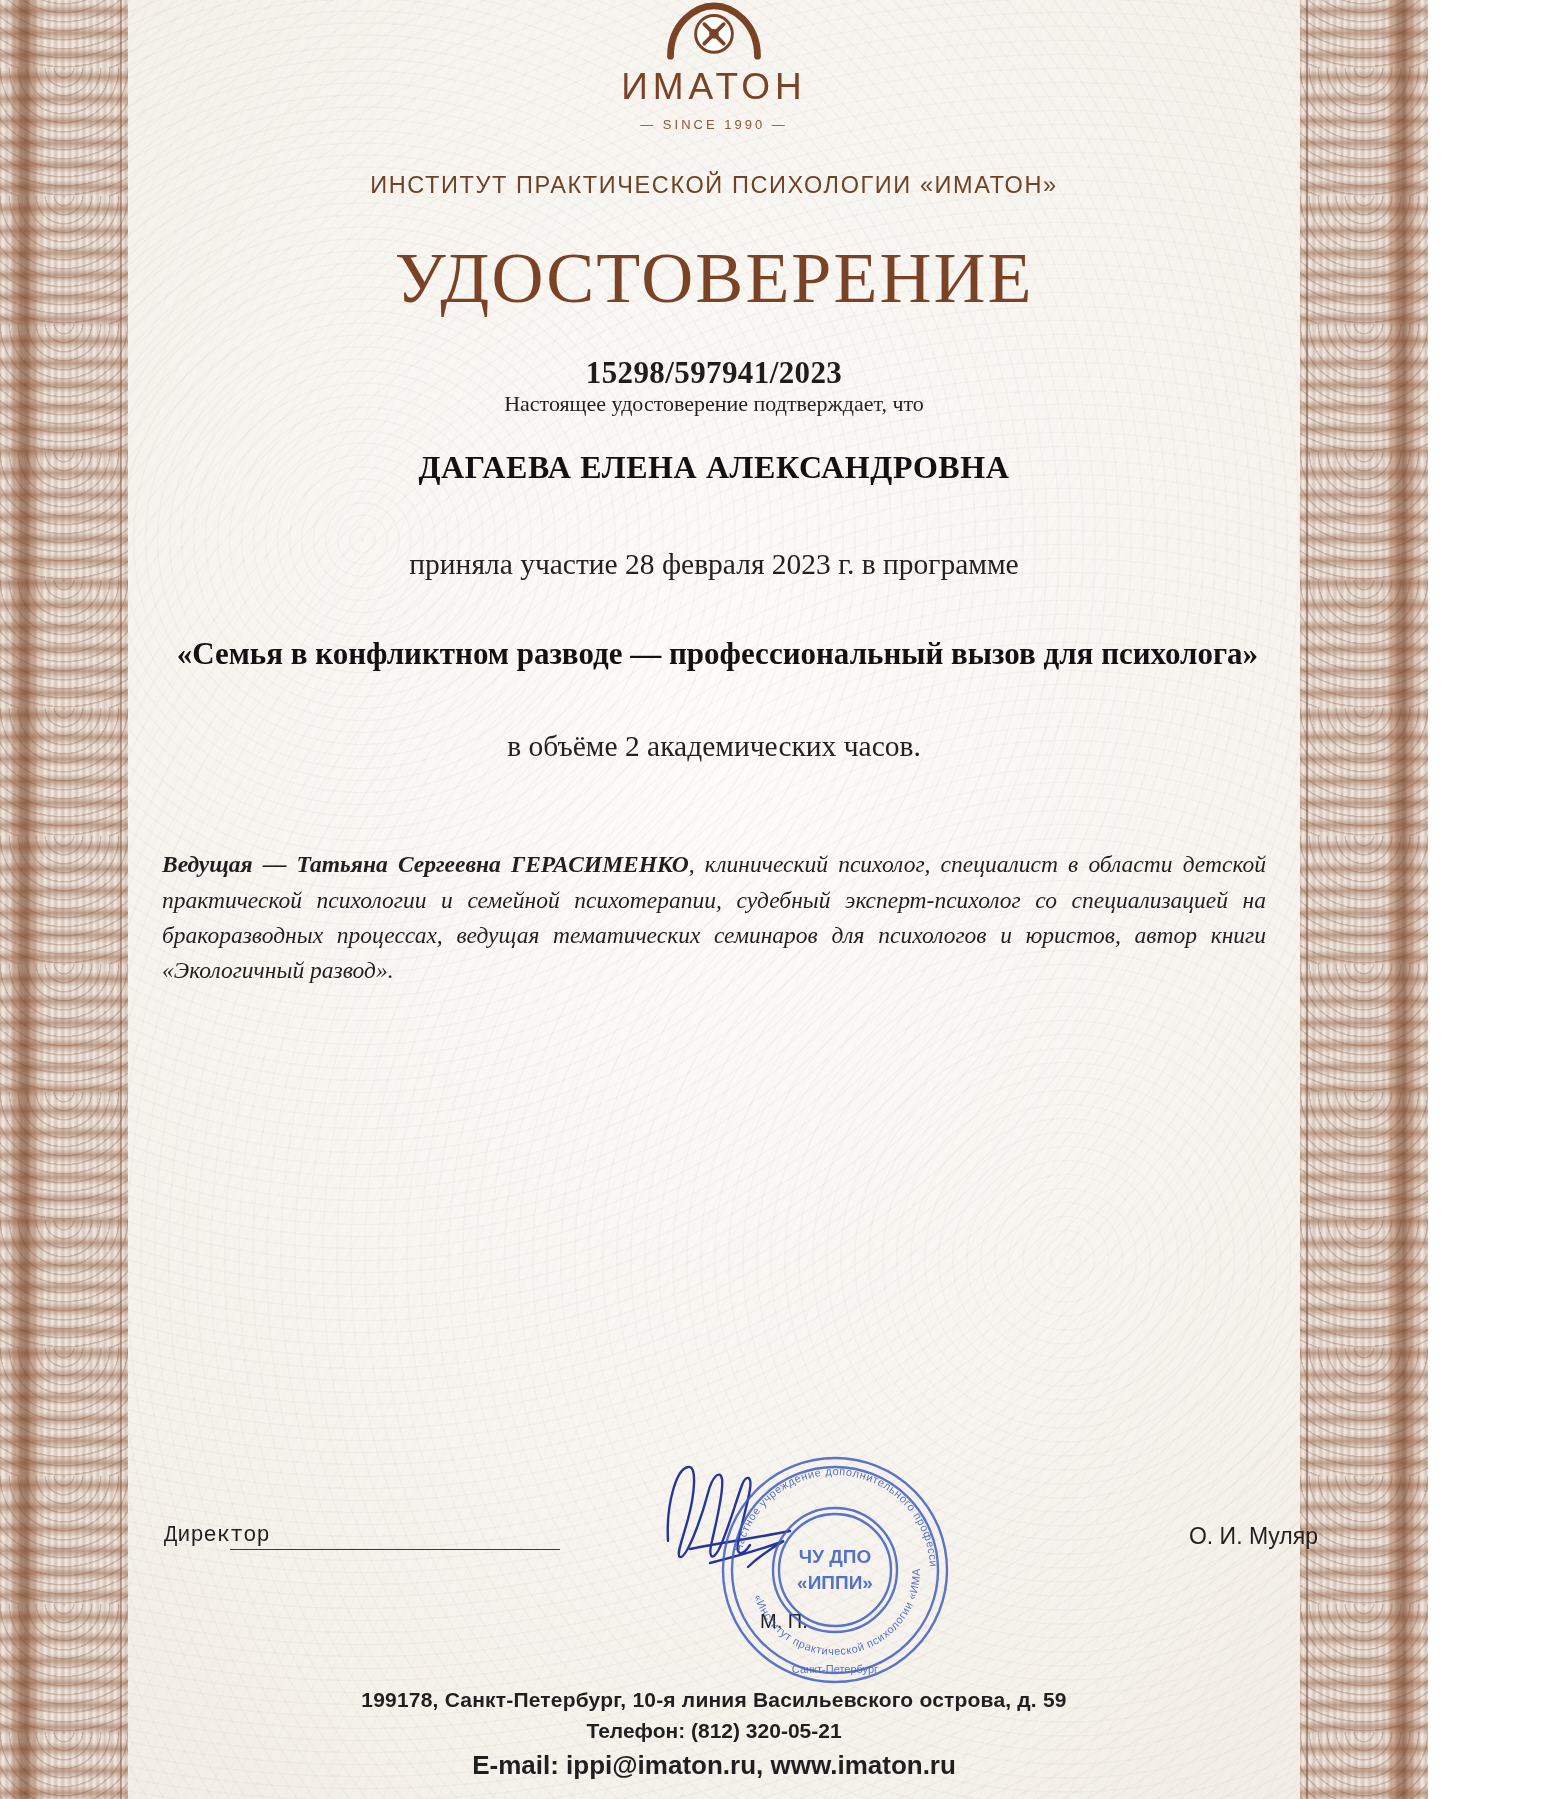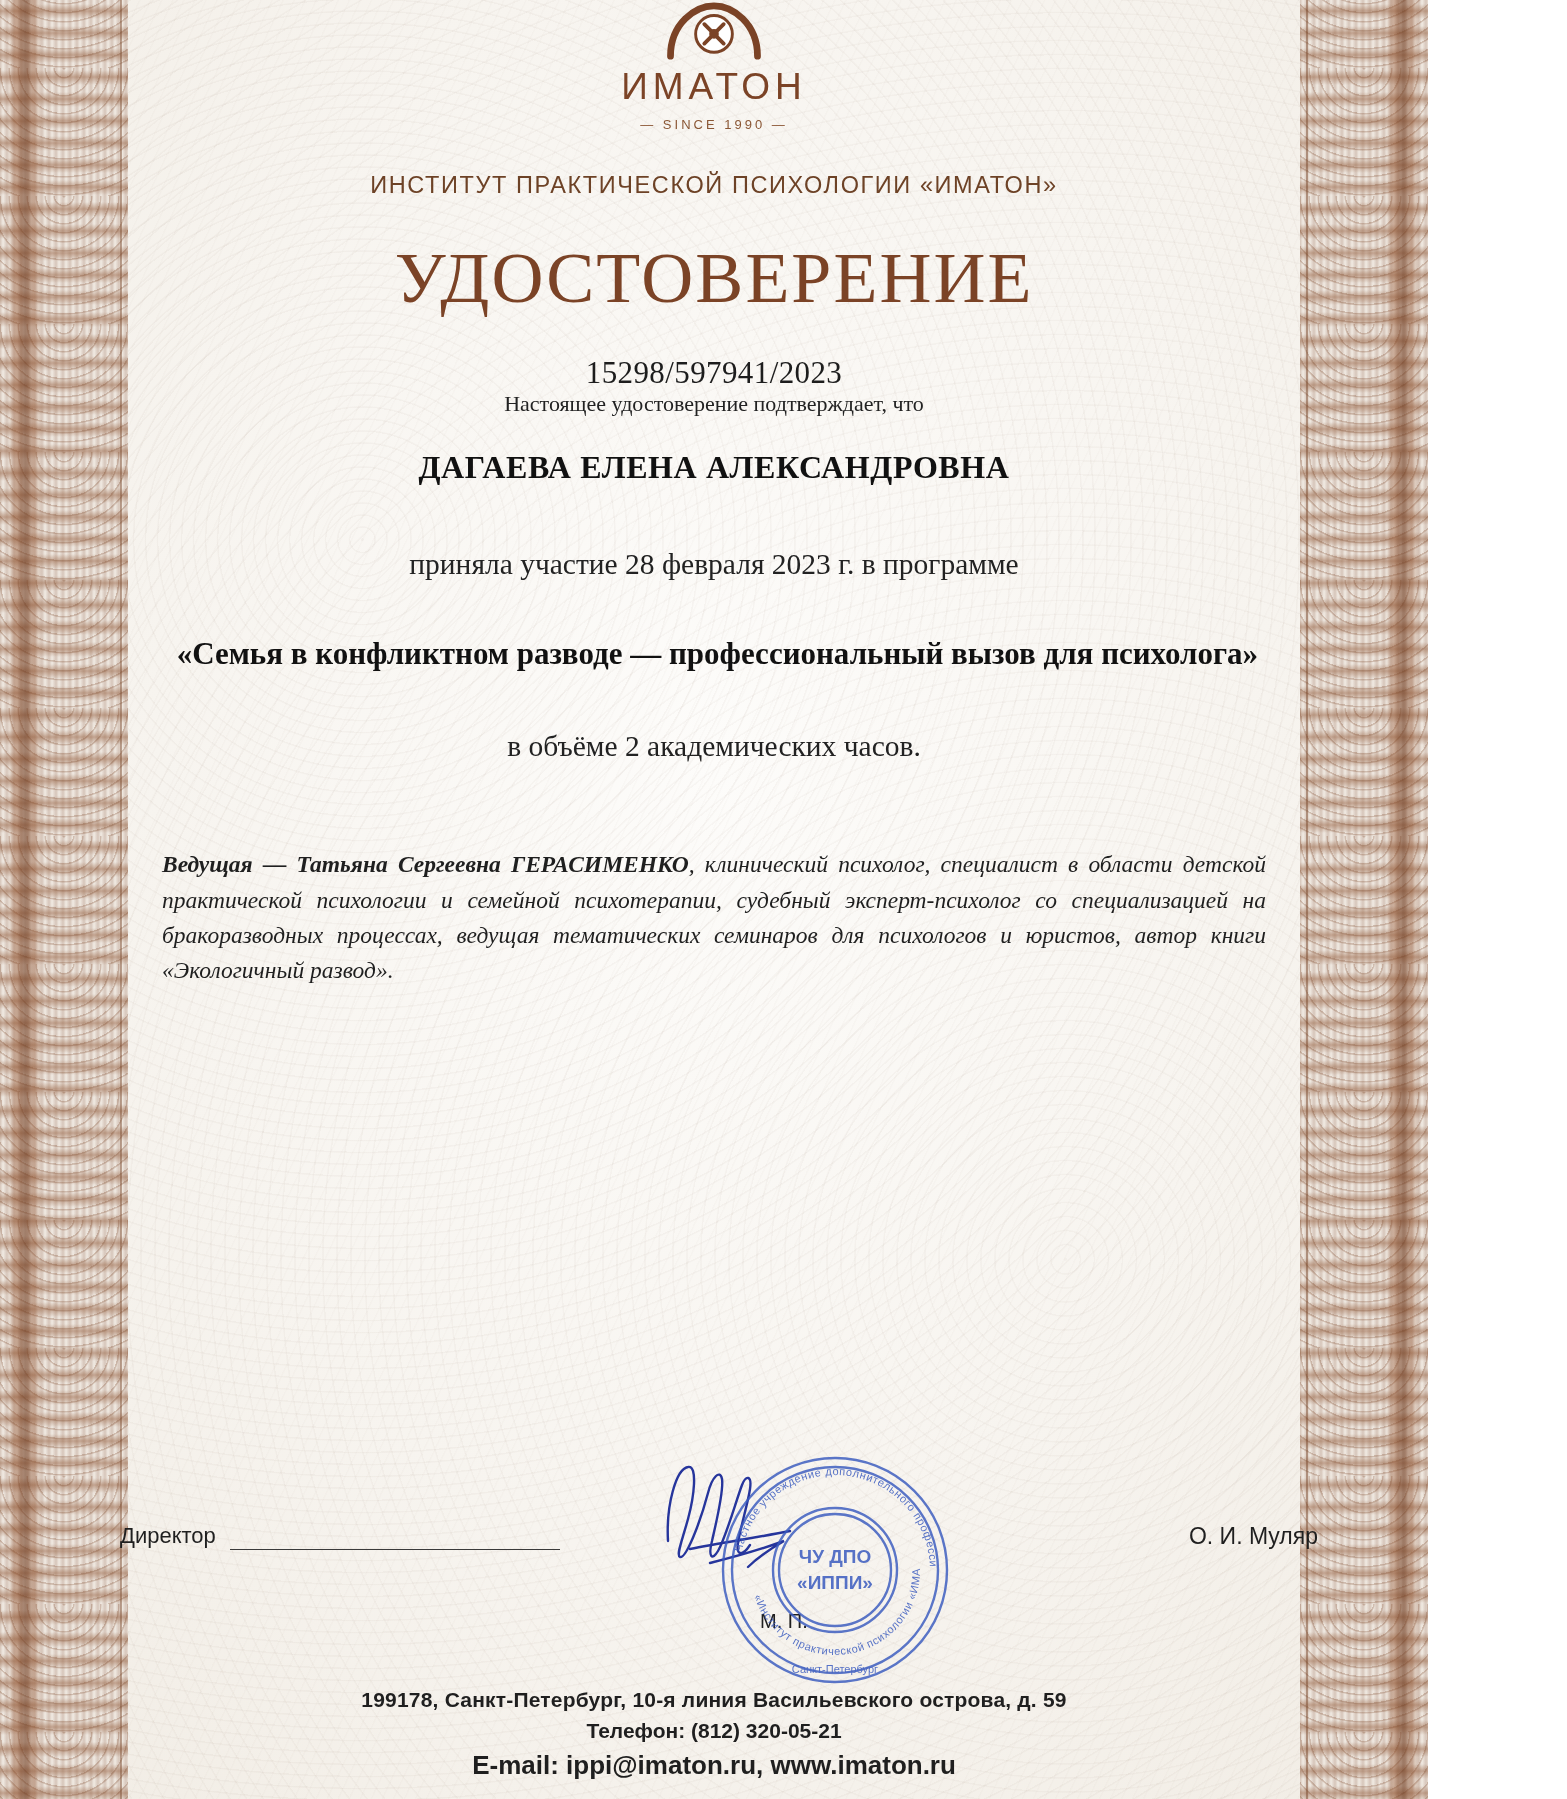--- a/index.html
+++ b/index.html
@@ -170,21 +170,21 @@
     font-size: 72px;
     letter-spacing: 2px;
     color: #7b4326;
     margin-top: 42px;
     line-height: 1.05;
     white-space: nowrap;
   }
 
   .number {
     font-family: "Liberation Serif", serif;
-    font-weight: normal;
+    font-weight: bold;
     font-size: 31px;
     color: #1d1d1d;
     margin-top: 38px;
     letter-spacing: 0.4px;
   }
 
   .line-confirm {
     font-size: 22px;
     color: #222;
   }
@@ -235,23 +235,24 @@
     position: absolute;
     left: 20px;
     right: 20px;
     top: 1505px;
     height: 60px;
   }
   .sign-label {
     position: absolute;
     left: 100px;
     top: 18px;
-    font-family: Liberation Sans, sans-serif;
+    font-family: Liberation Mono, monospace;
     font-size: 22px;
     color: #1f1f1f;
+    padding-left: 44px;
   }
   .sign-line {
     position: absolute;
     left: 210px;
     width: 330px;
     top: 44px;
     border-bottom: 1.6px solid #3a3a3a;
   }
   .sign-name {
     position: absolute;

